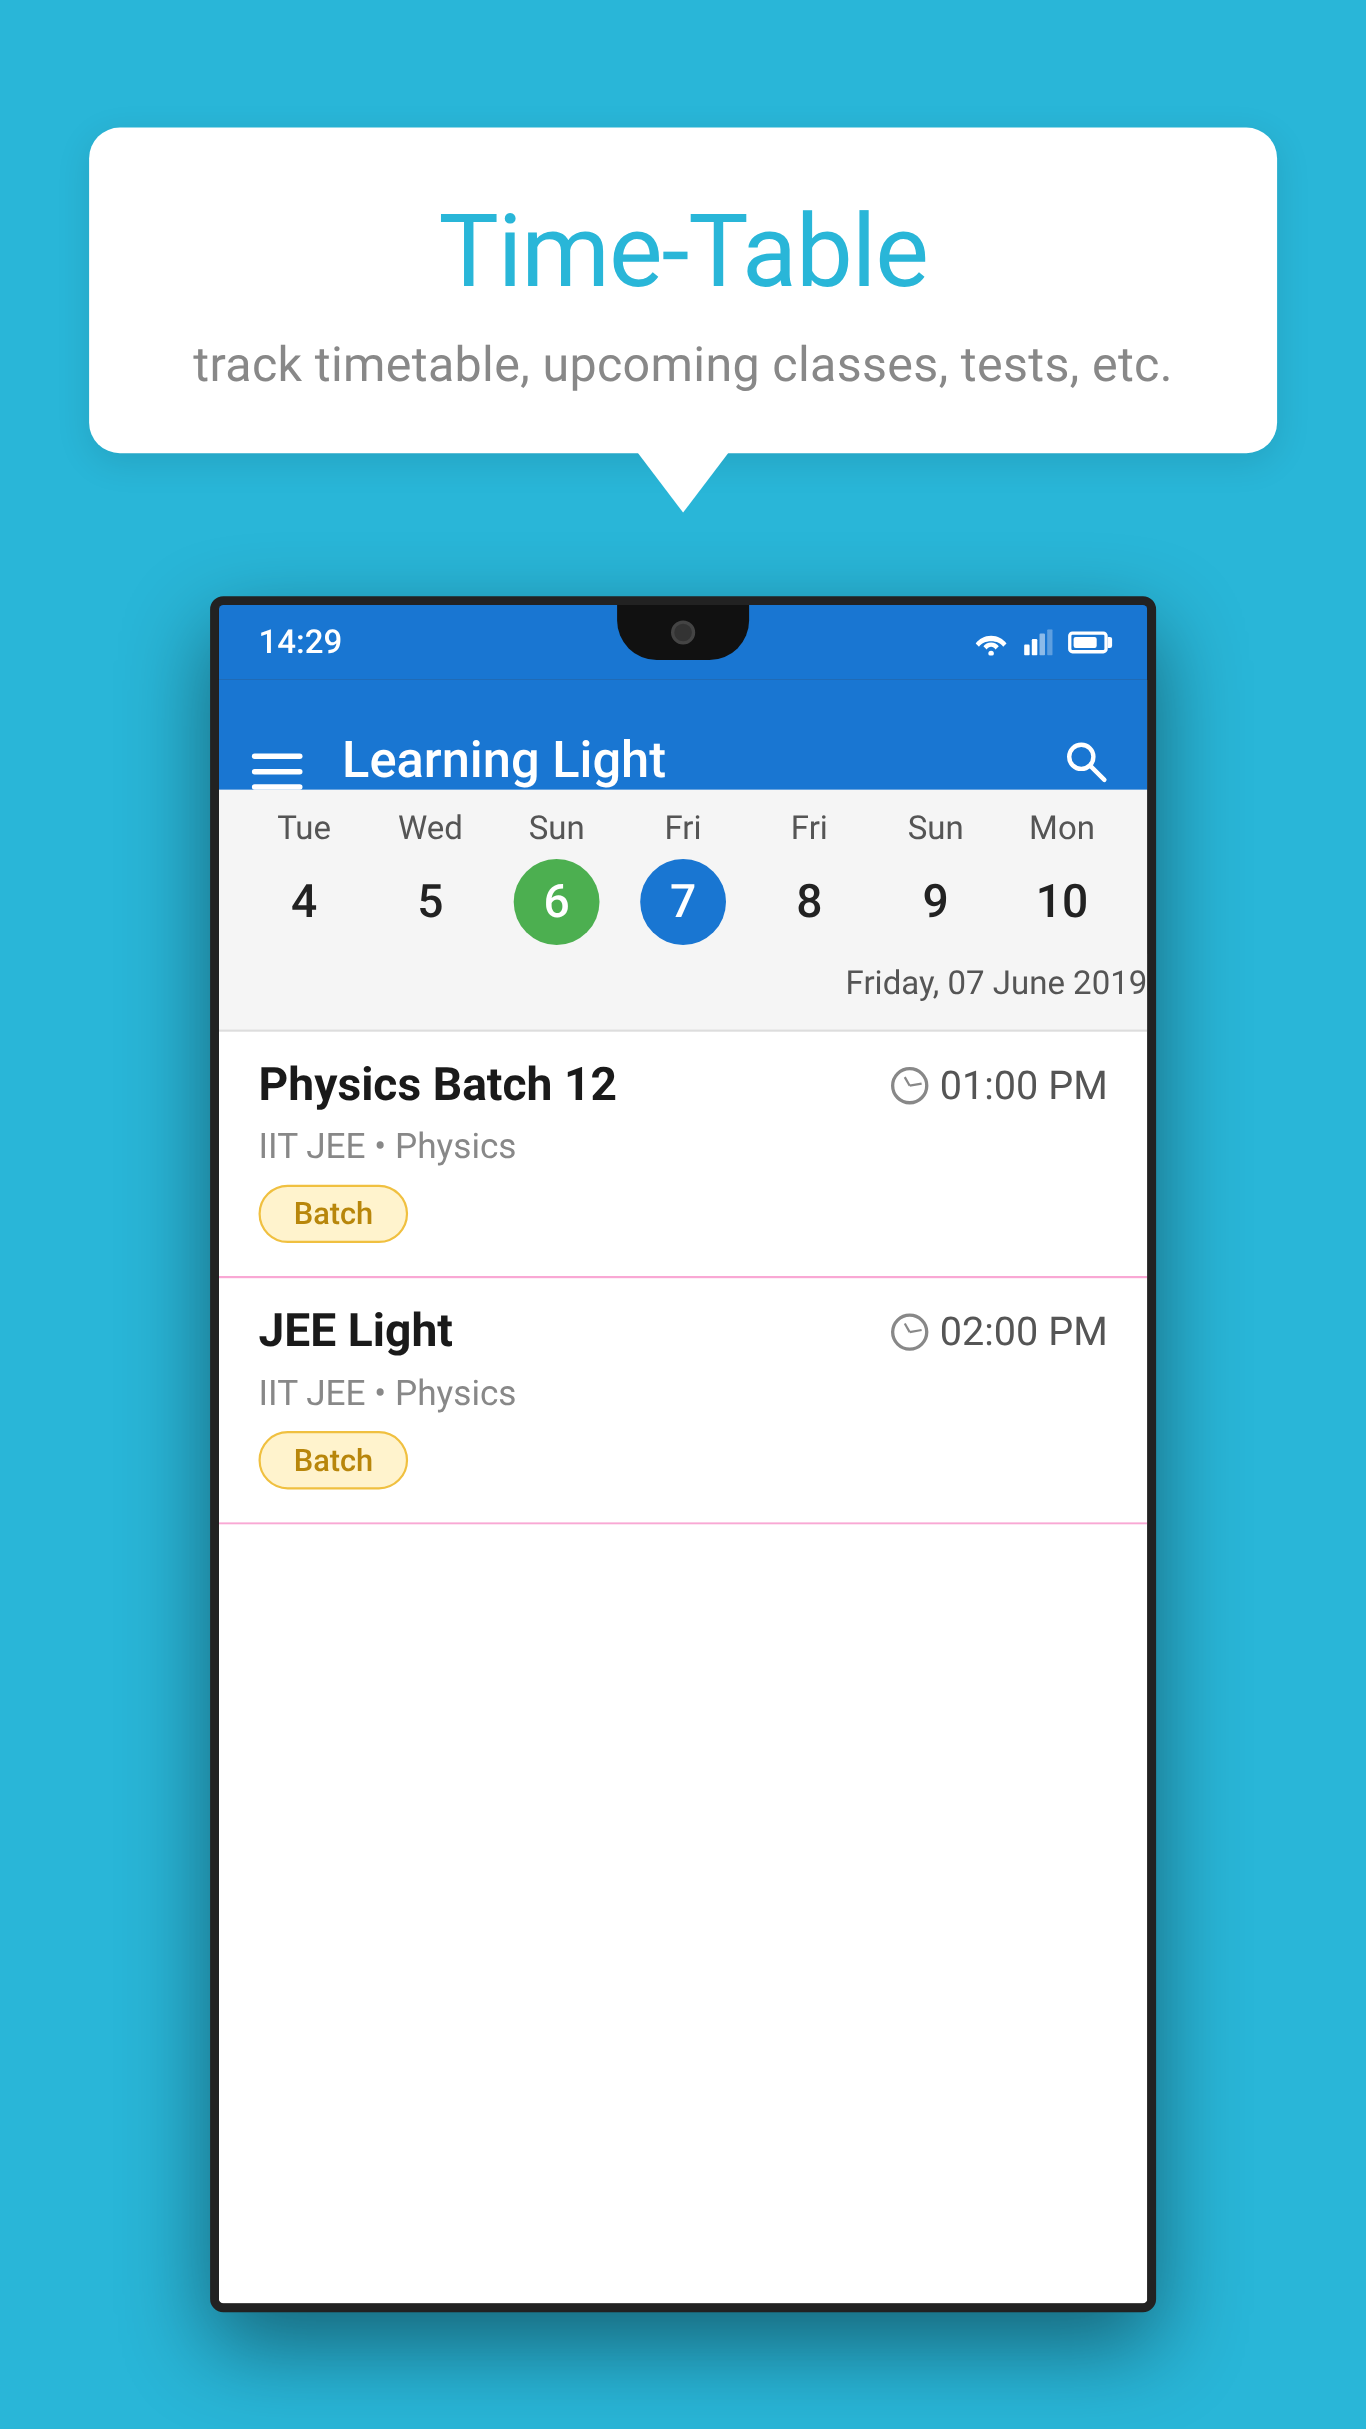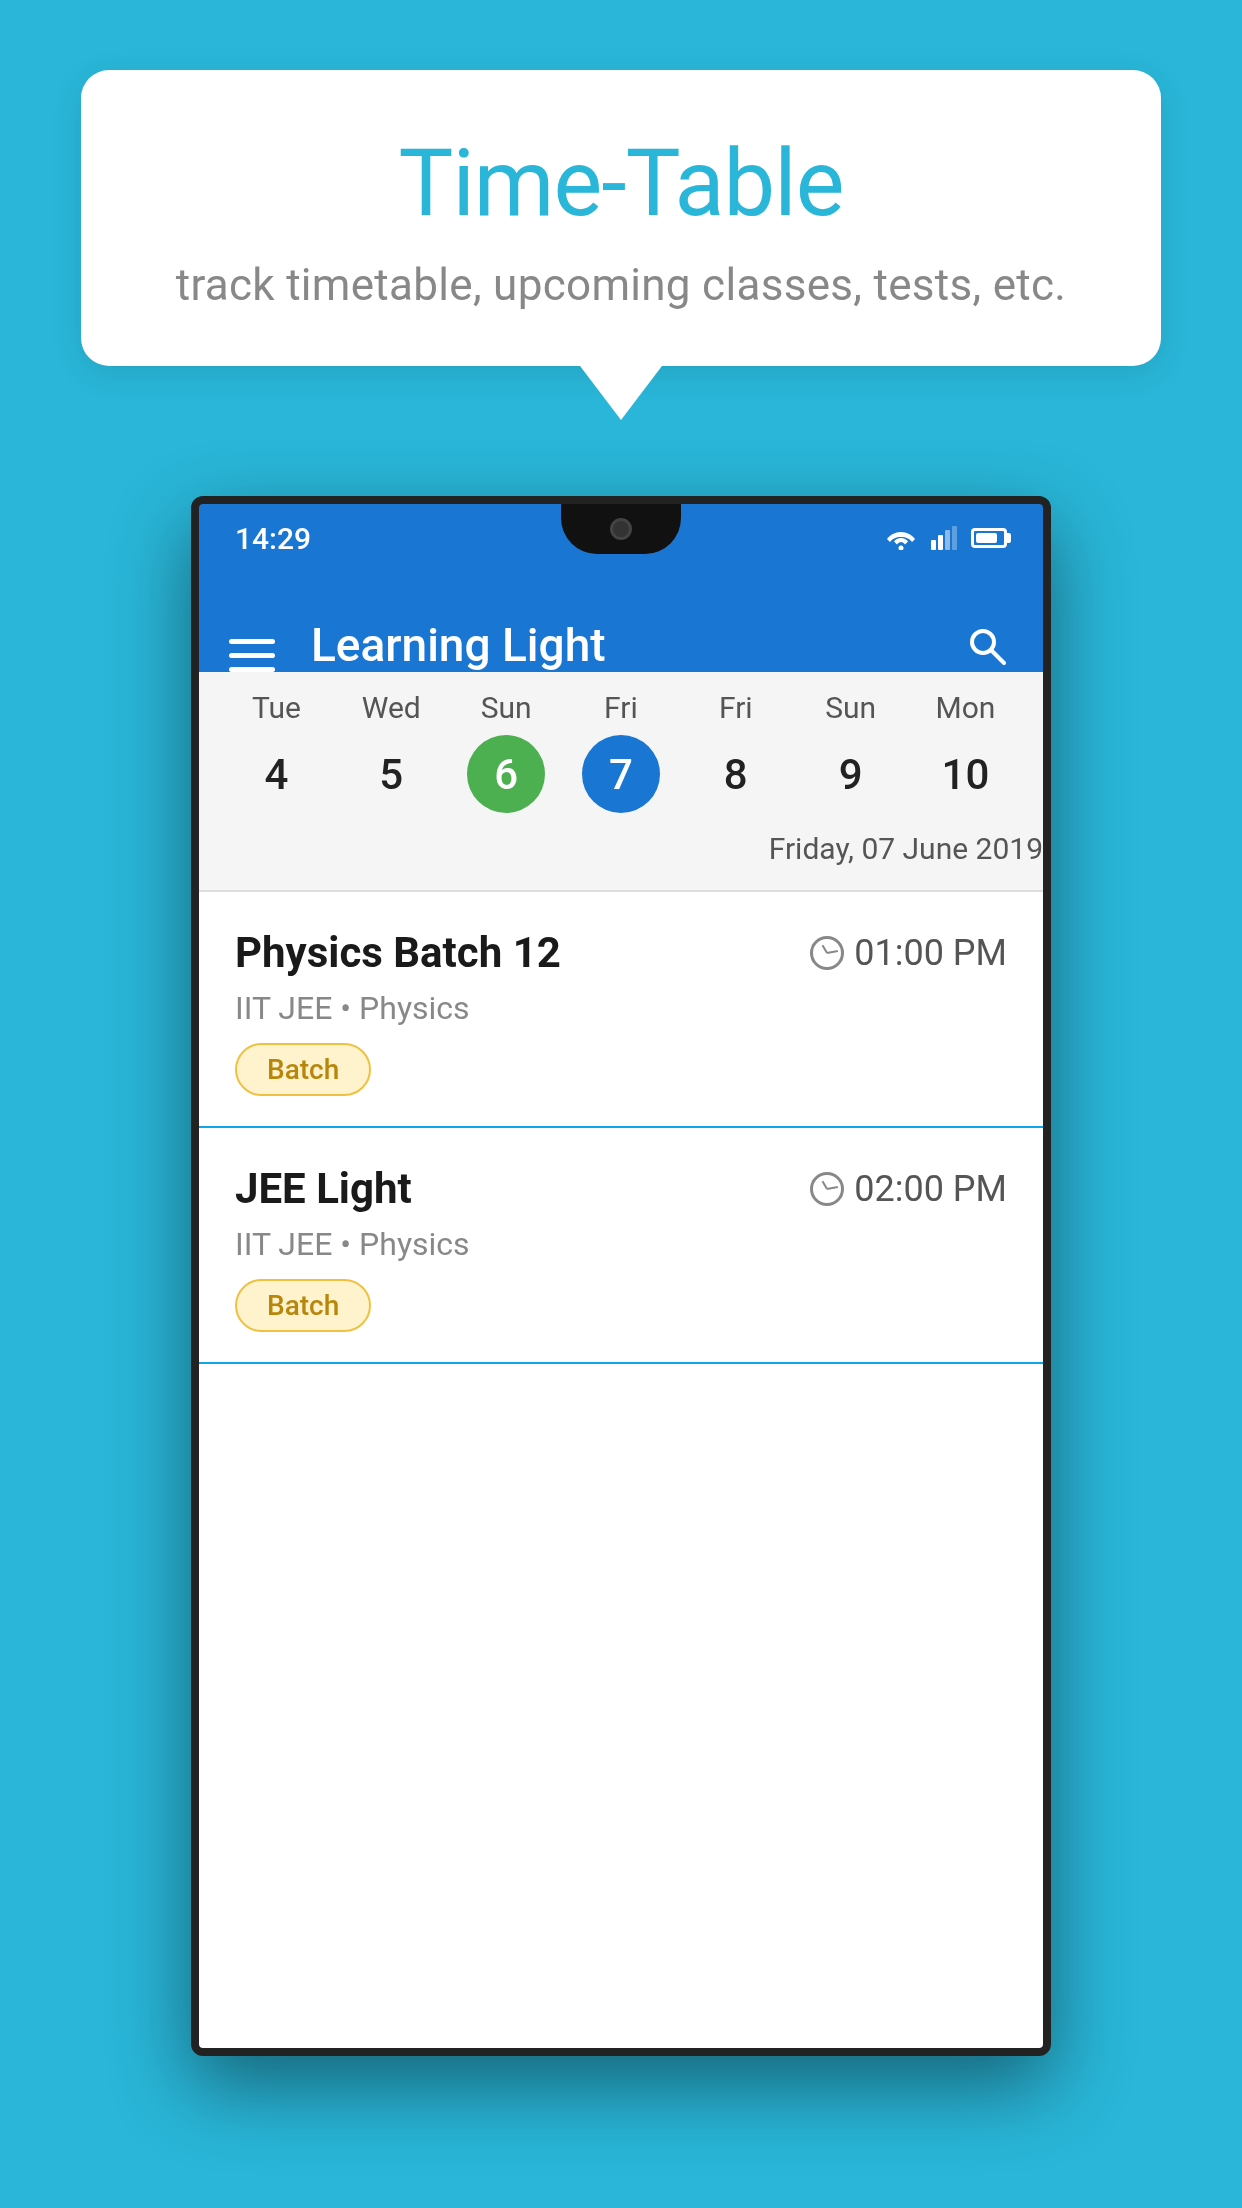--- a/index.html
+++ b/index.html
@@ -11,21 +11,21 @@
       background-color: #29b6d8;
       font-family: 'Roboto', Arial, sans-serif;
       overflow: hidden;
       display: flex;
       flex-direction: column;
       align-items: center;
     }
 
     
     .speech-bubble-area {
-      margin-top: 70px;
+      margin-top: 116px;
       display: flex;
       flex-direction: column;
       align-items: center;
       width: 100%;
     }
 
     .speech-bubble {
       background: white;
       border-radius: 28px;
       width: 1080px;
@@ -239,22 +239,22 @@
       background: #ddd;
     }
 
     
     .schedule-list {
       background: white;
       overflow-y: auto;
     }
 
     .schedule-item {
-      padding: 36px 36px 30px;
-      border-bottom: 2px solid #0ea5e9;
+      padding: 24px 36px 30px;
+      border-bottom: 2px solid #f9a8d4;
     }
 
     .schedule-item-header {
       display: flex;
       justify-content: space-between;
       align-items: center;
       margin-bottom: 12px;
     }
 
     .schedule-item-title {

